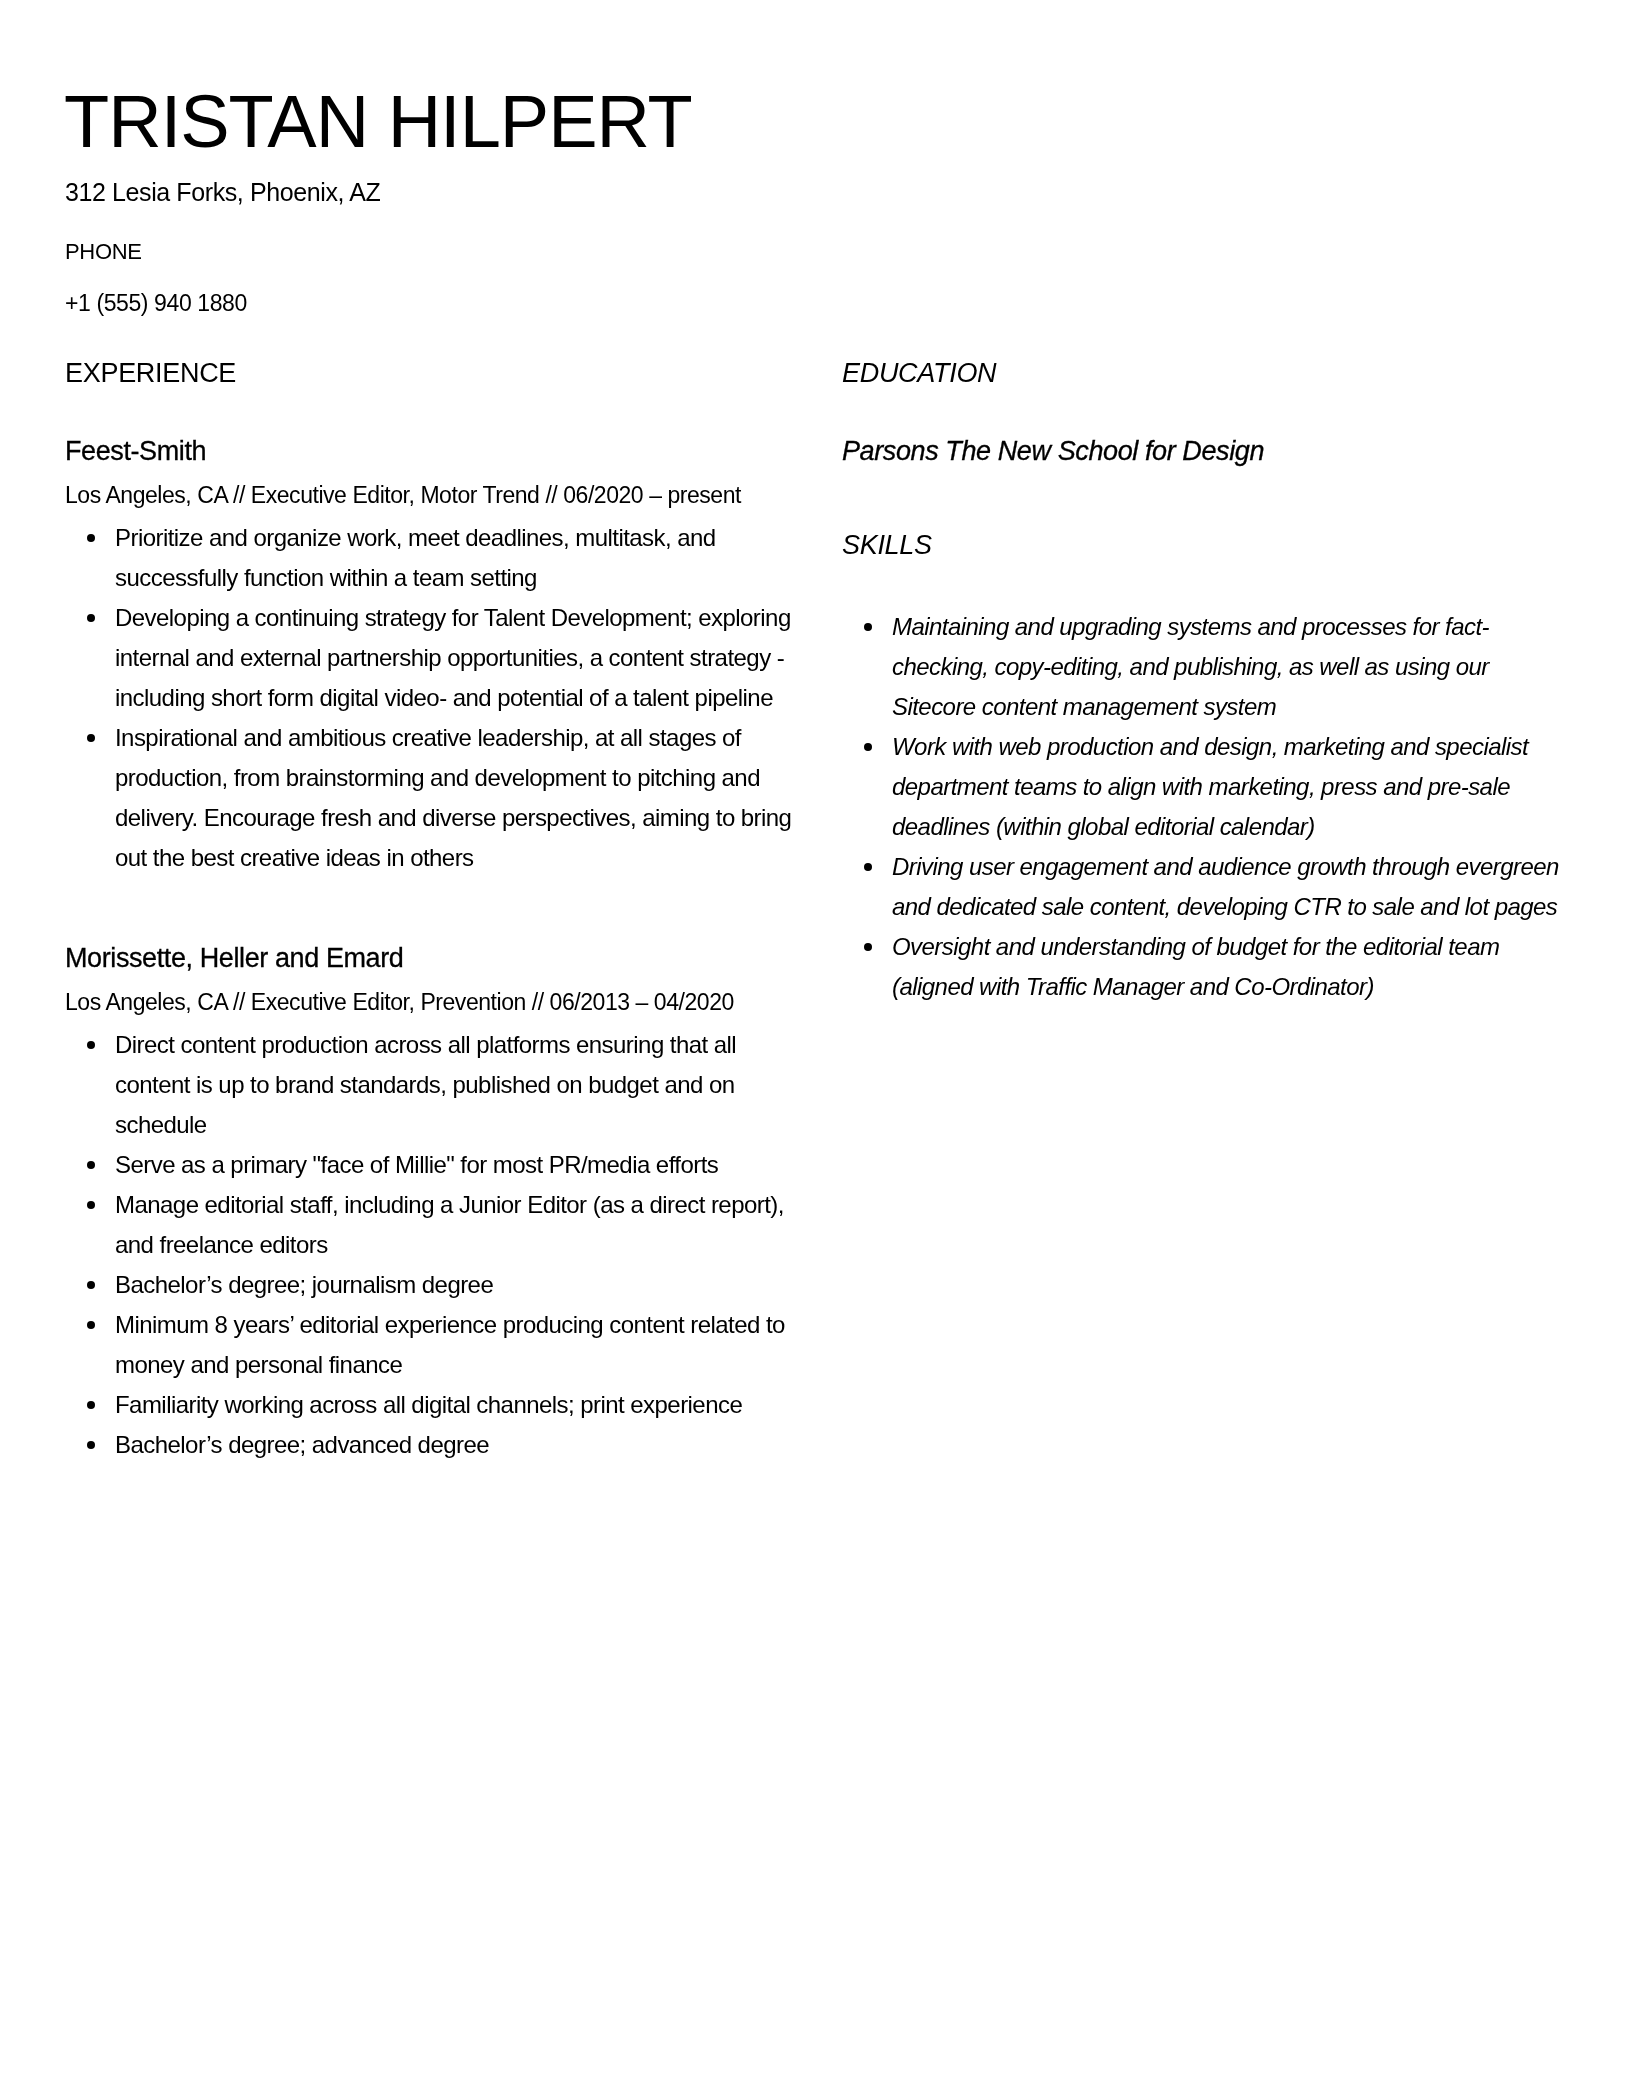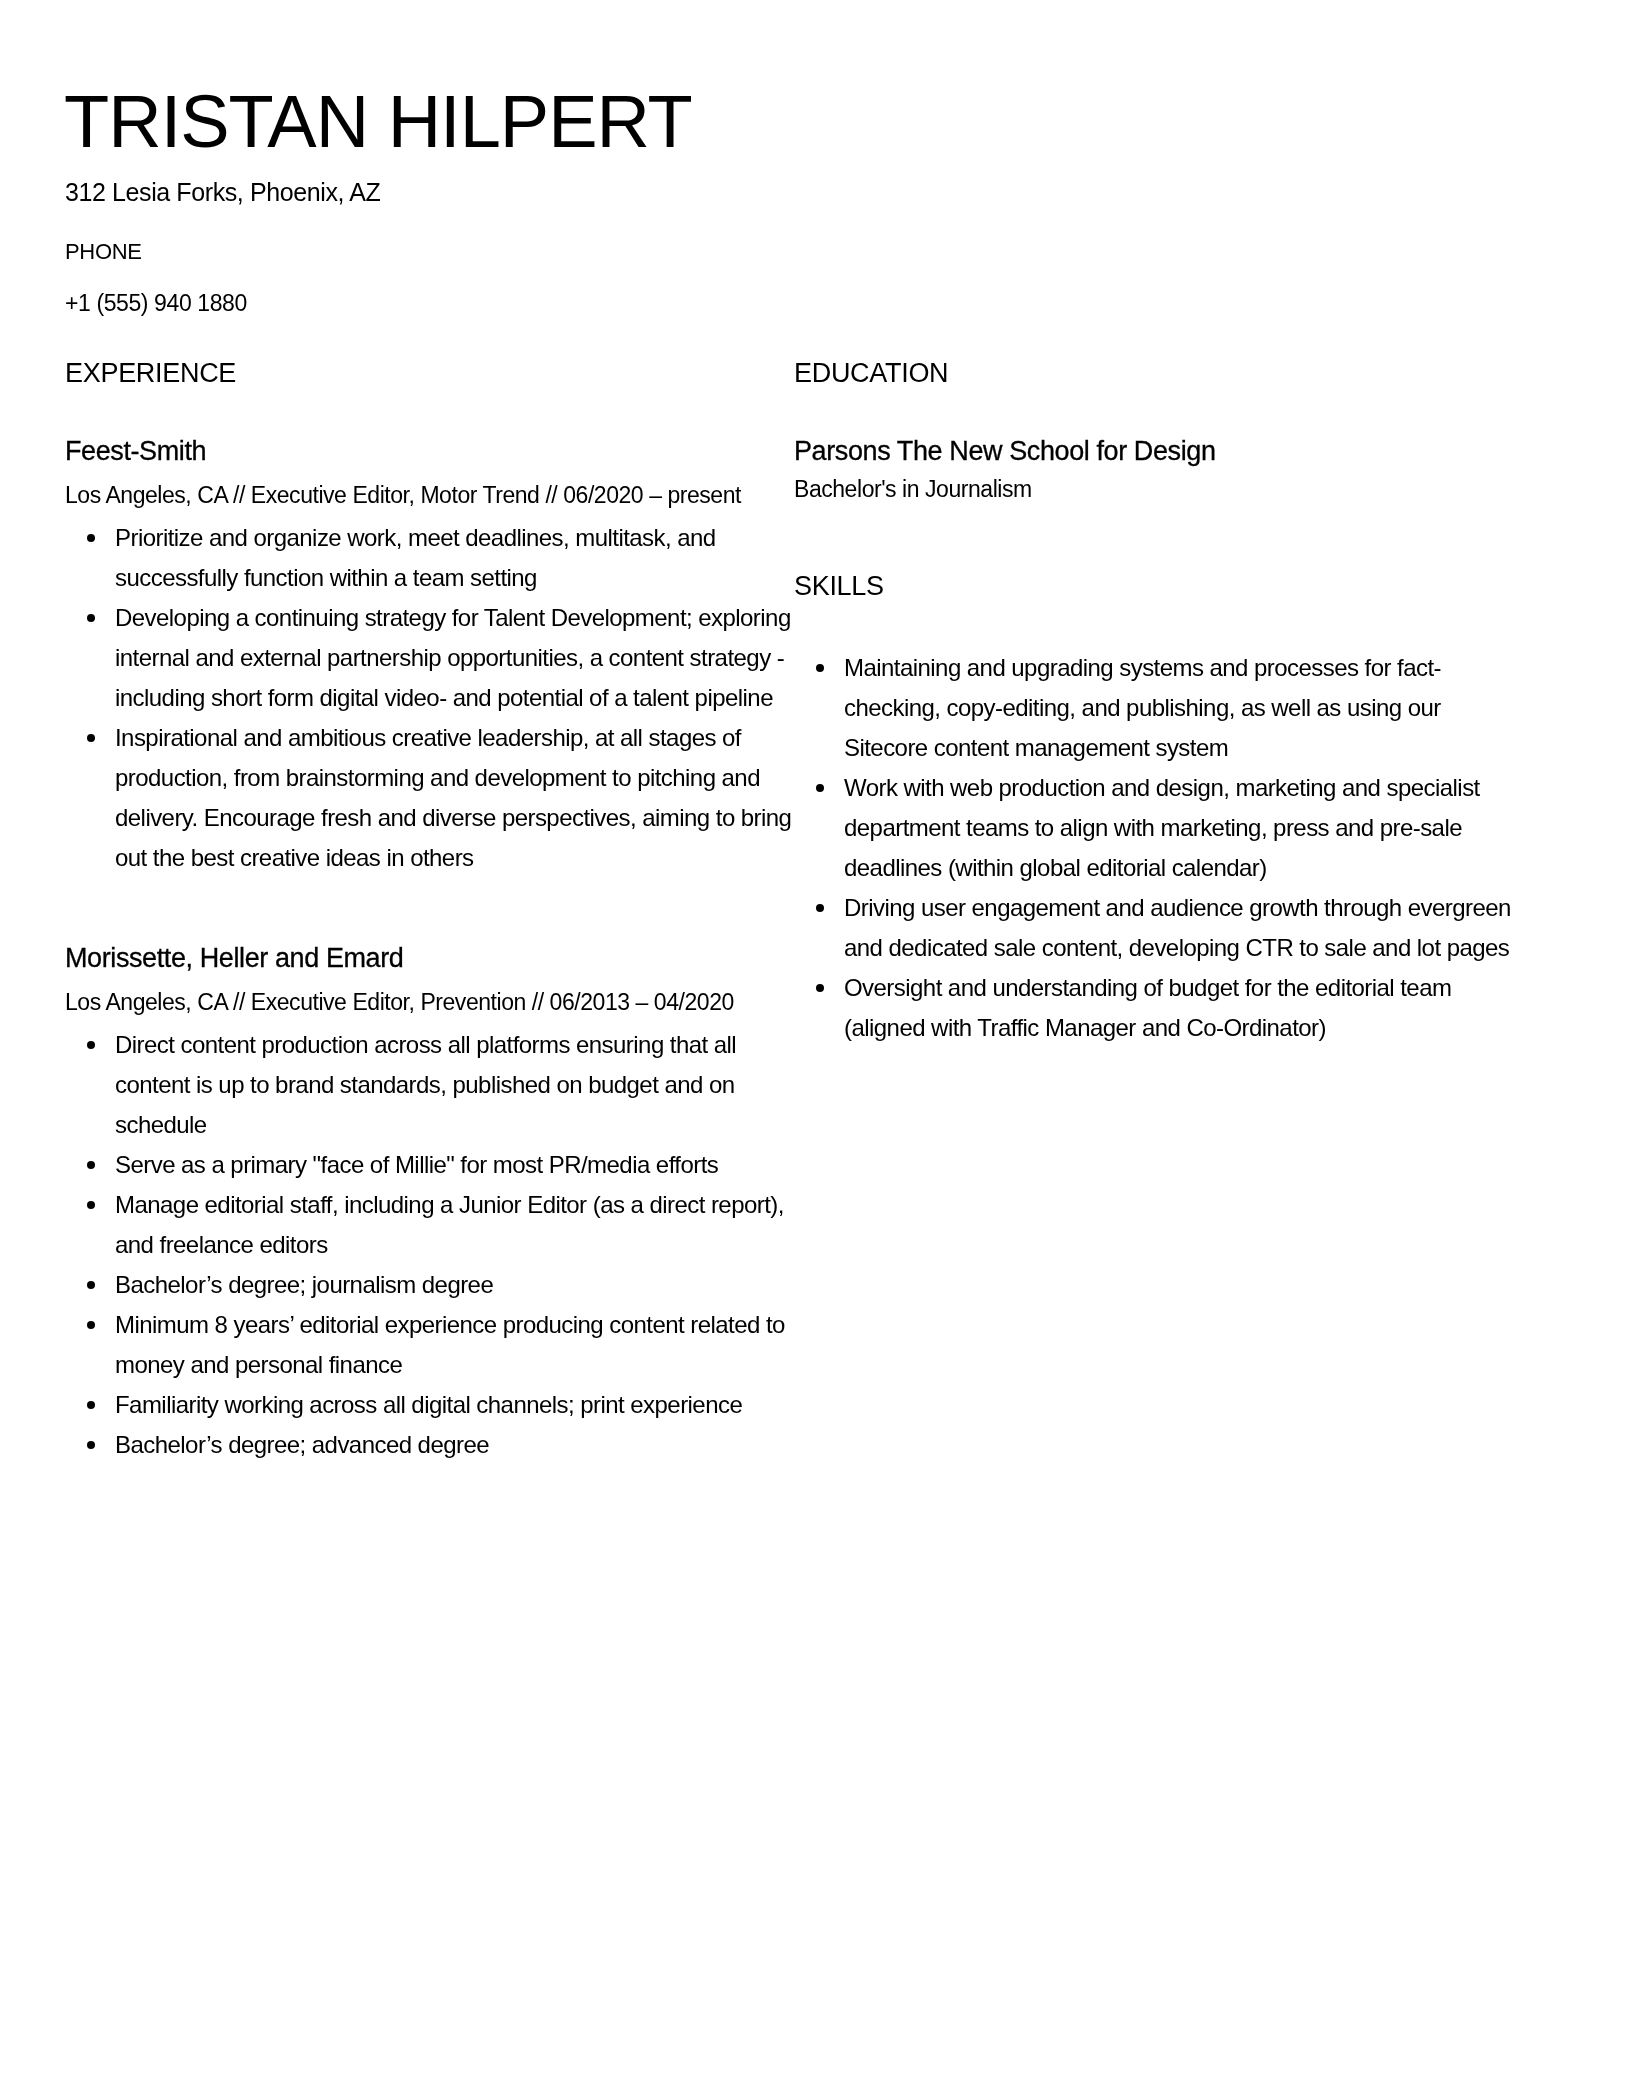--- a/index.html
+++ b/index.html
@@ -20,21 +20,21 @@
   .phone-label {
     position: absolute; left: 65px; top: 238px;
     font-size: 22px; line-height: 28px; letter-spacing: -0.3px;
   }
   .phone-value {
     position: absolute; left: 65px; top: 288px;
     font-size: 23px; line-height: 30px; letter-spacing: -0.4px;
   }
   .col { position: absolute; width: 728px; }
   .col-left { left: 65px; top: 355px; }
-  .col-right { left: 794px; top: 355px; }
+  .col-right { left: 842px; top: 355px; font-style: italic; }
   .section-heading {
     font-size: 27px; line-height: 36px; margin: 0; font-weight: 400; letter-spacing: -0.3px;
   }
   .entry-title {
     font-size: 27px; line-height: 36px; font-weight: 400; letter-spacing: -0.4px; margin: 0;
     -webkit-text-stroke: 0.3px #000;
   }
   .entry-meta {
     font-size: 23px; line-height: 41px; letter-spacing: -0.45px; margin: 0;
   }
@@ -91,21 +91,20 @@
       <li><span class="dot"></span><span>Bachelor’s degree; advanced degree</span></li>
     </ul>
   </div>
 </section>
 
 <section class="col col-right">
   <h2 class="section-heading">EDUCATION</h2>
   <div class="gap-heading"></div>
   <div class="edu-entry">
     <div class="entry-title">Parsons The New School for Design</div>
-    <div class="entry-meta">Bachelor's in Journalism</div>
   </div>
 
   <div class="skills">
     <h2 class="section-heading skills-heading">SKILLS</h2>
     <ul class="bullets">
       <li><span class="dot"></span><span>Maintaining and upgrading systems and processes for fact-checking, copy-editing, and publishing, as well as using our Sitecore content management system</span></li>
       <li><span class="dot"></span><span>Work with web production and design, marketing and specialist department teams to align with marketing, press and pre-sale deadlines (within global editorial calendar)</span></li>
       <li><span class="dot"></span><span>Driving user engagement and audience growth through evergreen and dedicated sale content, developing CTR to sale and lot pages</span></li>
       <li><span class="dot"></span><span>Oversight and understanding of budget for the editorial team (aligned with Traffic Manager and Co-Ordinator)</span></li>
     </ul>

